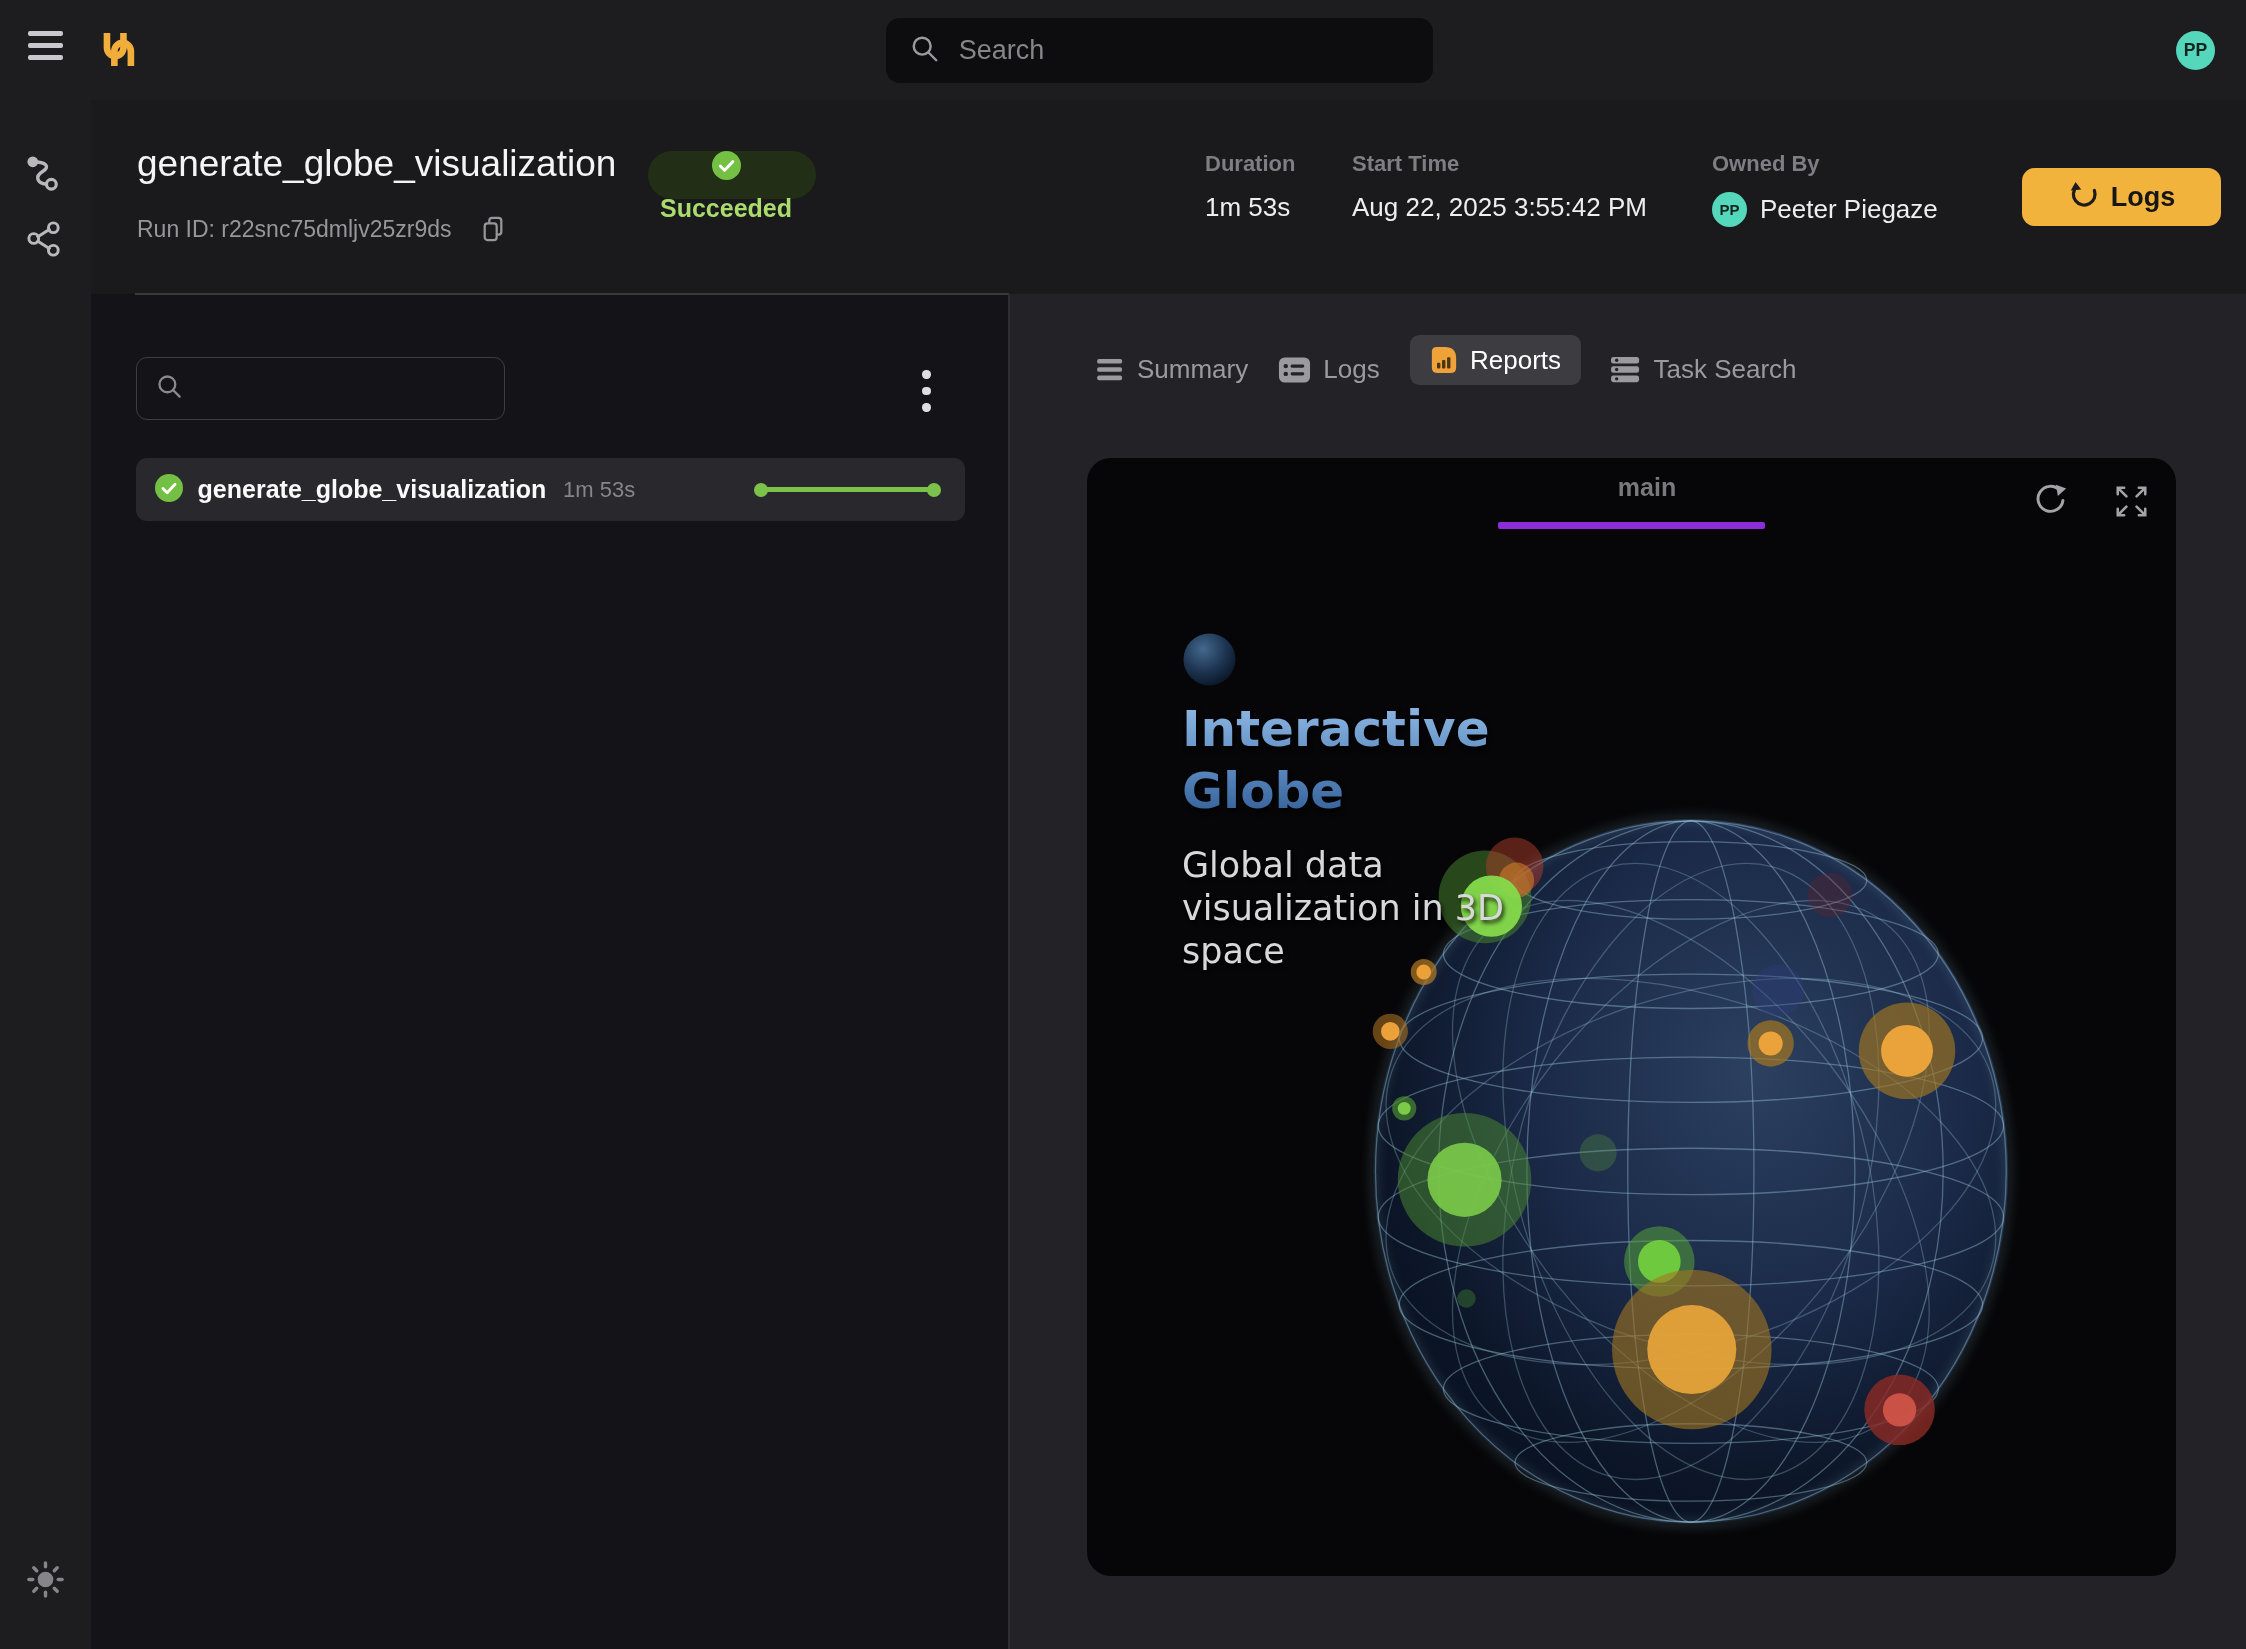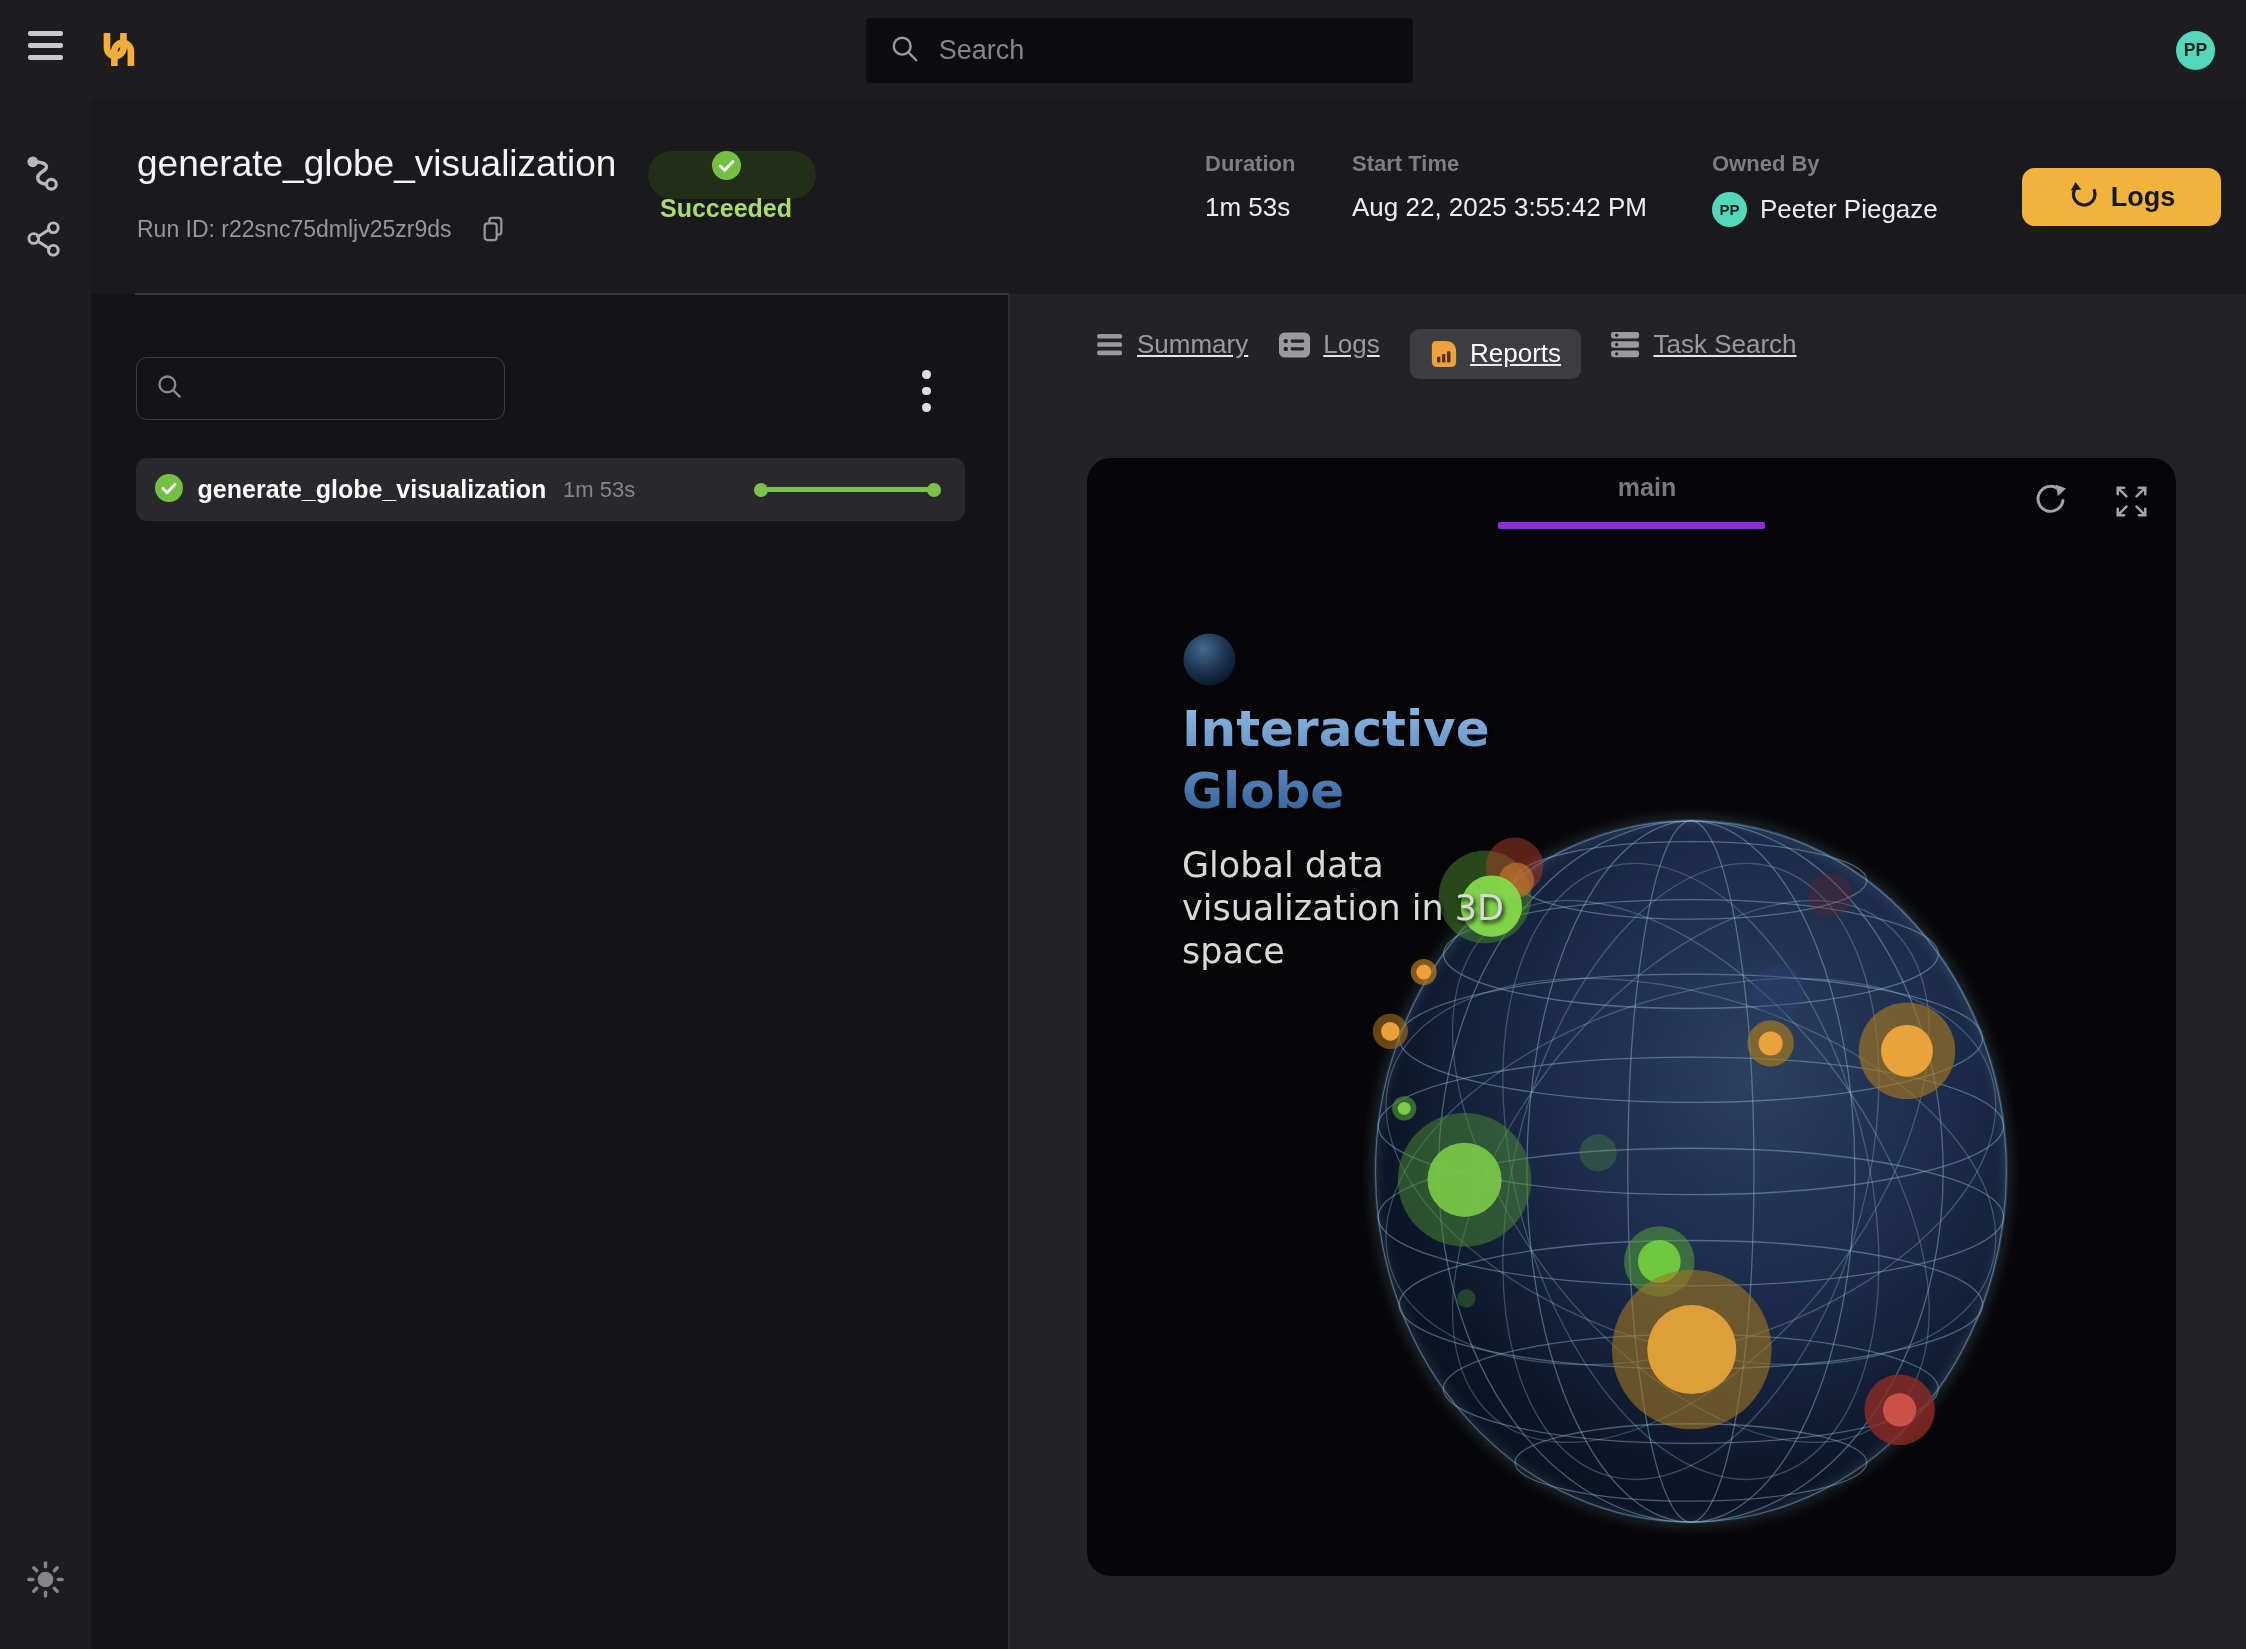--- a/index.html
+++ b/index.html
@@ -7,21 +7,21 @@
   body {
     width:2247px; height:1649px; position:relative; overflow:hidden;
     background:#141417; color:#e8e8ea;
     font-family:"Liberation Sans", sans-serif;
   }
   
   .topbar { position:absolute; left:0; top:0; width:2247px; height:100px; background:#1d1d20; }
   .hamburger { position:absolute; left:28px; top:31px; width:41px; height:39px; cursor:pointer; }
   .hamburger i { display:block; width:35px; height:4.6px; background:#c9c9cd; border-radius:1.9px; margin:0 0 7.4px 0; }
   .logo { position:absolute; left:102px; top:30px; width:33px; height:39px; cursor:pointer; }
-  .search-global { position:absolute; left:866px; top:17.6px; width:547px; height:65px; background:#0d0d0f; border-radius:4px; display:flex; align-items:center; padding-left:24px; }
+  .search-global { position:absolute; left:886px; top:17.6px; width:547px; height:65px; background:#0d0d0f; border-radius:14px; display:flex; align-items:center; padding-left:24px; }
   .search-global input { background:transparent; border:none; outline:none; color:#cfcfd4; font-size:27px; margin-left:16.7px; width:464px; font-family:inherit; }
   .search-global input::placeholder { color:#85858a; }
   .avatar { position:absolute; right:32px; top:31px; width:39px; height:39px; border-radius:50%; background:#54d7ba; color:#15241f; font-weight:bold; font-size:17.6px; display:flex; align-items:center; justify-content:center; cursor:pointer; }
   
   .rail { position:absolute; left:0; top:100px; width:91px; height:1549px; background:#1d1d20; }
   .rail-ic { position:absolute; left:24px; width:43px; height:43px; cursor:pointer; }
   .rail-ic.r1 { top:52px; }
   .rail-ic.r2 { top:117px; }
   .rail-ic.sun { top:1458px; }
   
@@ -48,21 +48,21 @@
   .kebab { position:absolute; left:815px; top:69px; width:41px; height:56px; display:flex; flex-direction:column; align-items:center; justify-content:center; gap:8.3px; cursor:pointer; }
   .kebab i { width:8.3px; height:8.3px; border-radius:50%; background:#dedee2; }
   .node-row { position:absolute; left:45px; top:164px; width:829px; height:63px; background:#29292d; border-radius:11px; display:flex; align-items:center; padding:0 24px 0 18.6px; cursor:pointer; }
   .node-name { font-size:25px; font-weight:700; color:#fafafa; margin-left:15px; }
   .node-dur { font-size:22px; color:#85858a; margin-left:16.7px; }
   .node-progress { margin-left:auto; width:187px; height:14px; position:relative; }
   .node-progress .line { position:absolute; left:5.6px; right:5.6px; top:4.6px; height:4.6px; background:#7cc24a; border-radius:2.8px; }
   .node-progress .dot { position:absolute; top:0; width:14px; height:14px; border-radius:50%; background:#7cc24a; }
   .node-progress .dot.a { left:0; } .node-progress .dot.b { right:0; }
   
-  .tabs { position:absolute; left:87px; top:35px; height:56px; display:flex; align-items:flex-start; gap:30px;text-decoration:underline; }
+  .tabs { position:absolute; left:87px; top:35px; height:56px; display:flex; align-items:flex-end; gap:30px; }
   .tab { display:flex; align-items:center; gap:12px; color:#9a9a9f; font-size:26px; font-weight:500; cursor:pointer; white-space:nowrap; }
   .tab.active { background:#3c3c41; border-radius:9.3px; padding:9.3px 20.4px; color:#ffffff; }
   
   .card { position:absolute; left:77px; top:164px; width:1089px; height:1118px; background:#060608; border-radius:24px; overflow:hidden; }
   .card-tab { position:absolute; left:0; right:0; top:15px; text-align:center; color:#78787d; font-size:25px; font-weight:700; cursor:pointer;margin-left:31px; }
   .card-underline { position:absolute; left:411px; top:64px; width:267px; height:7.4px; background:#8b2ed8; border-radius:1.9px; }
   .card-ic { position:absolute; cursor:pointer; }
   .ic-refresh { left:944px; top:24px; }
   .ic-expand { left:1028px; top:27px; }
   .globe-svg { position:absolute; left:0; top:0; }

